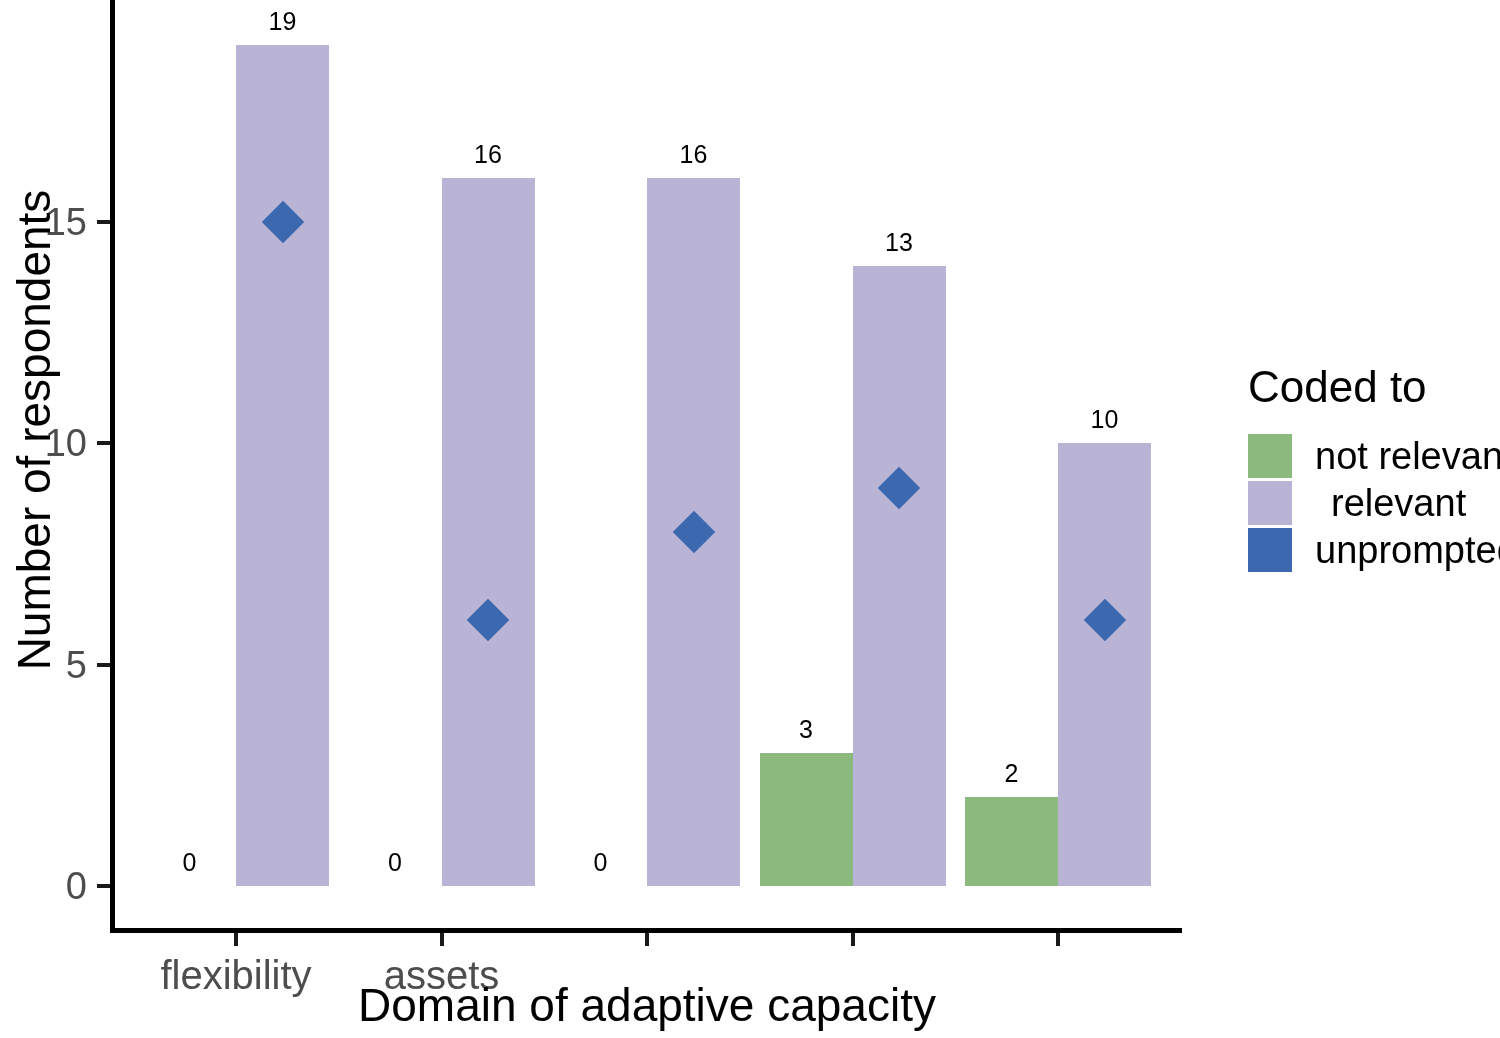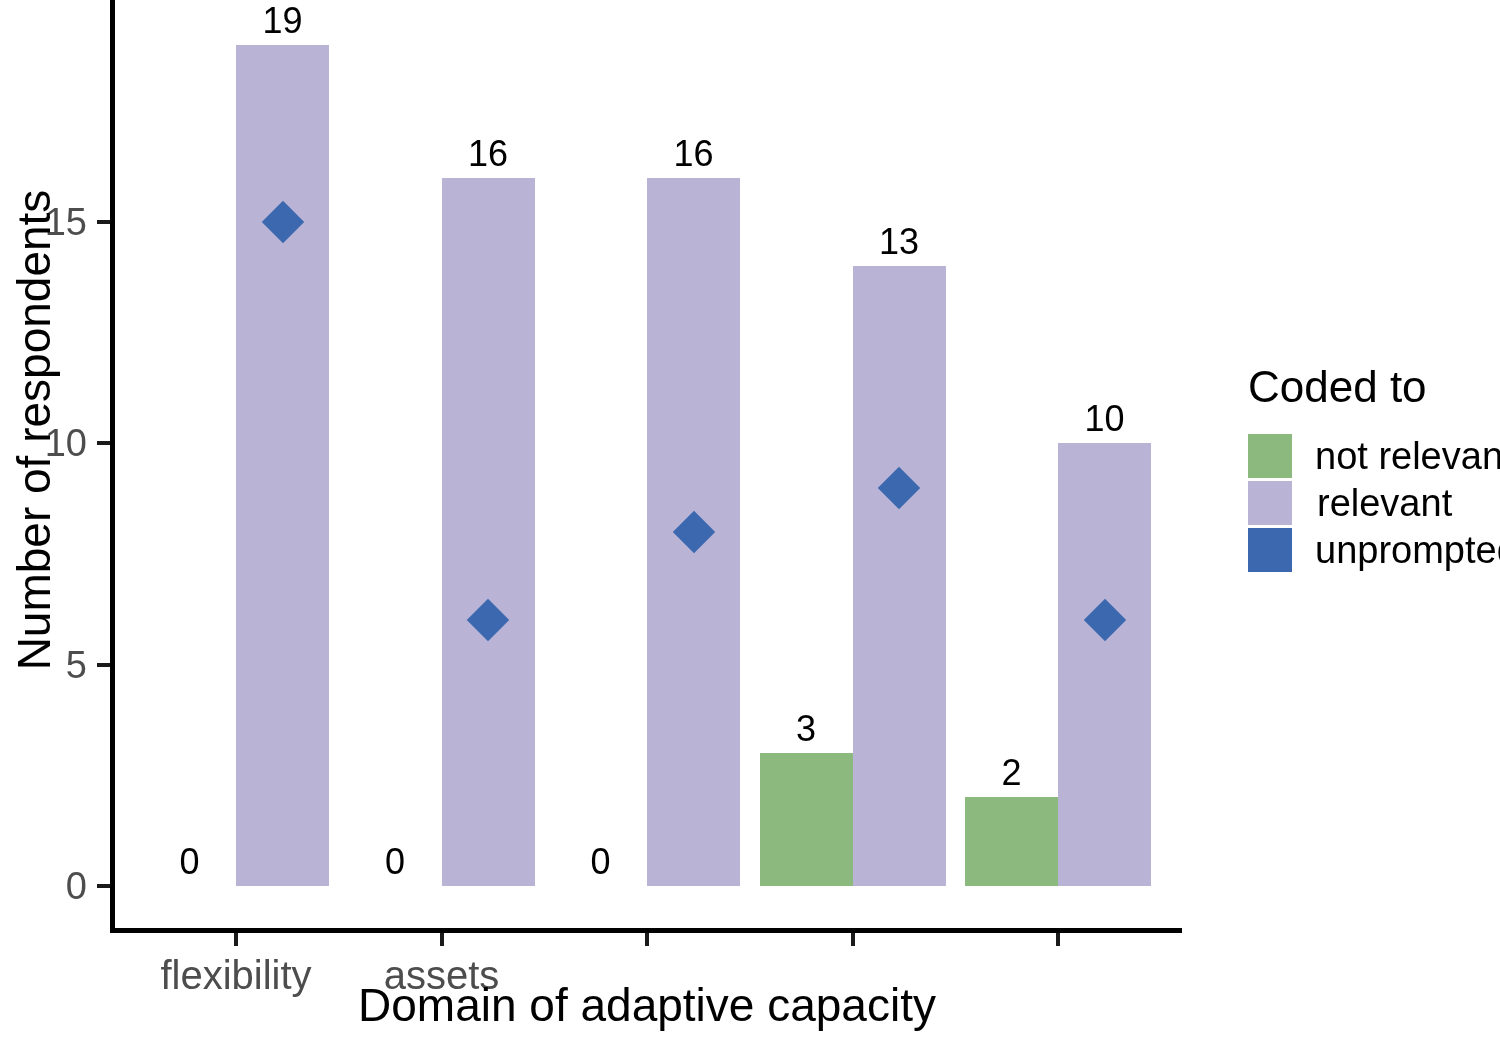--- a/index.html
+++ b/index.html
@@ -17,21 +17,21 @@
     width:74px;text-align:right;height:44px;line-height:44px;
     font-size:38px;color:#4d4d4d;
   }
   .cat-label{
     width:240px;text-align:center;height:46px;line-height:46px;
     font-size:40px;color:#4d4d4d;
   }
   .bar{}
   .value-label{
     text-align:center;height:44px;line-height:44px;
-    font-size:36px;color:#000;
+    font-size:25px;color:#000;
   }
   .diamond{
     width:30px;height:30px;transform:rotate(45deg);
   }
   .axis-title{font-size:46px;color:#000;white-space:nowrap;}
   #y-axis-title{transform:translate(-50%,-50%) rotate(-90deg);}
   #x-axis-title{transform:translateX(-50%);}
   .legend-title{font-size:44px;color:#000;white-space:nowrap;}
   .legend-swatch{width:44px;height:44px;}
   .legend-label{font-size:38px;color:#000;height:44px;line-height:44px;white-space:nowrap;}
@@ -89,21 +89,21 @@
   <div class="abs" style="left:1248px;top:362px;">
     <div class="legend-title" style="margin-bottom:22px;">Coded to</div>
 
     <div style="display:flex;align-items:center;margin-bottom:3px;">
       <div class="legend-swatch" style="background: rgb(140, 186, 126);"></div>
       <div class="legend-label" style="margin-left:23px;">not relevant</div>
     </div>
 
     <div style="display:flex;align-items:center;margin-bottom:3px;">
       <div class="legend-swatch" style="background: rgb(185, 180, 214);"></div>
-      <div class="legend-label" style="margin-left:25px;">relevant</div>
+      <div class="legend-label" style="margin-left:39px;">relevant</div>
     </div>
 
     <div style="display:flex;align-items:center;">
       <div class="legend-swatch" style="background: rgb(59, 104, 174);"></div>
       <div class="legend-label" style="margin-left:23px;">unprompted</div>
     </div>
   </div>
 
 </div>
 

